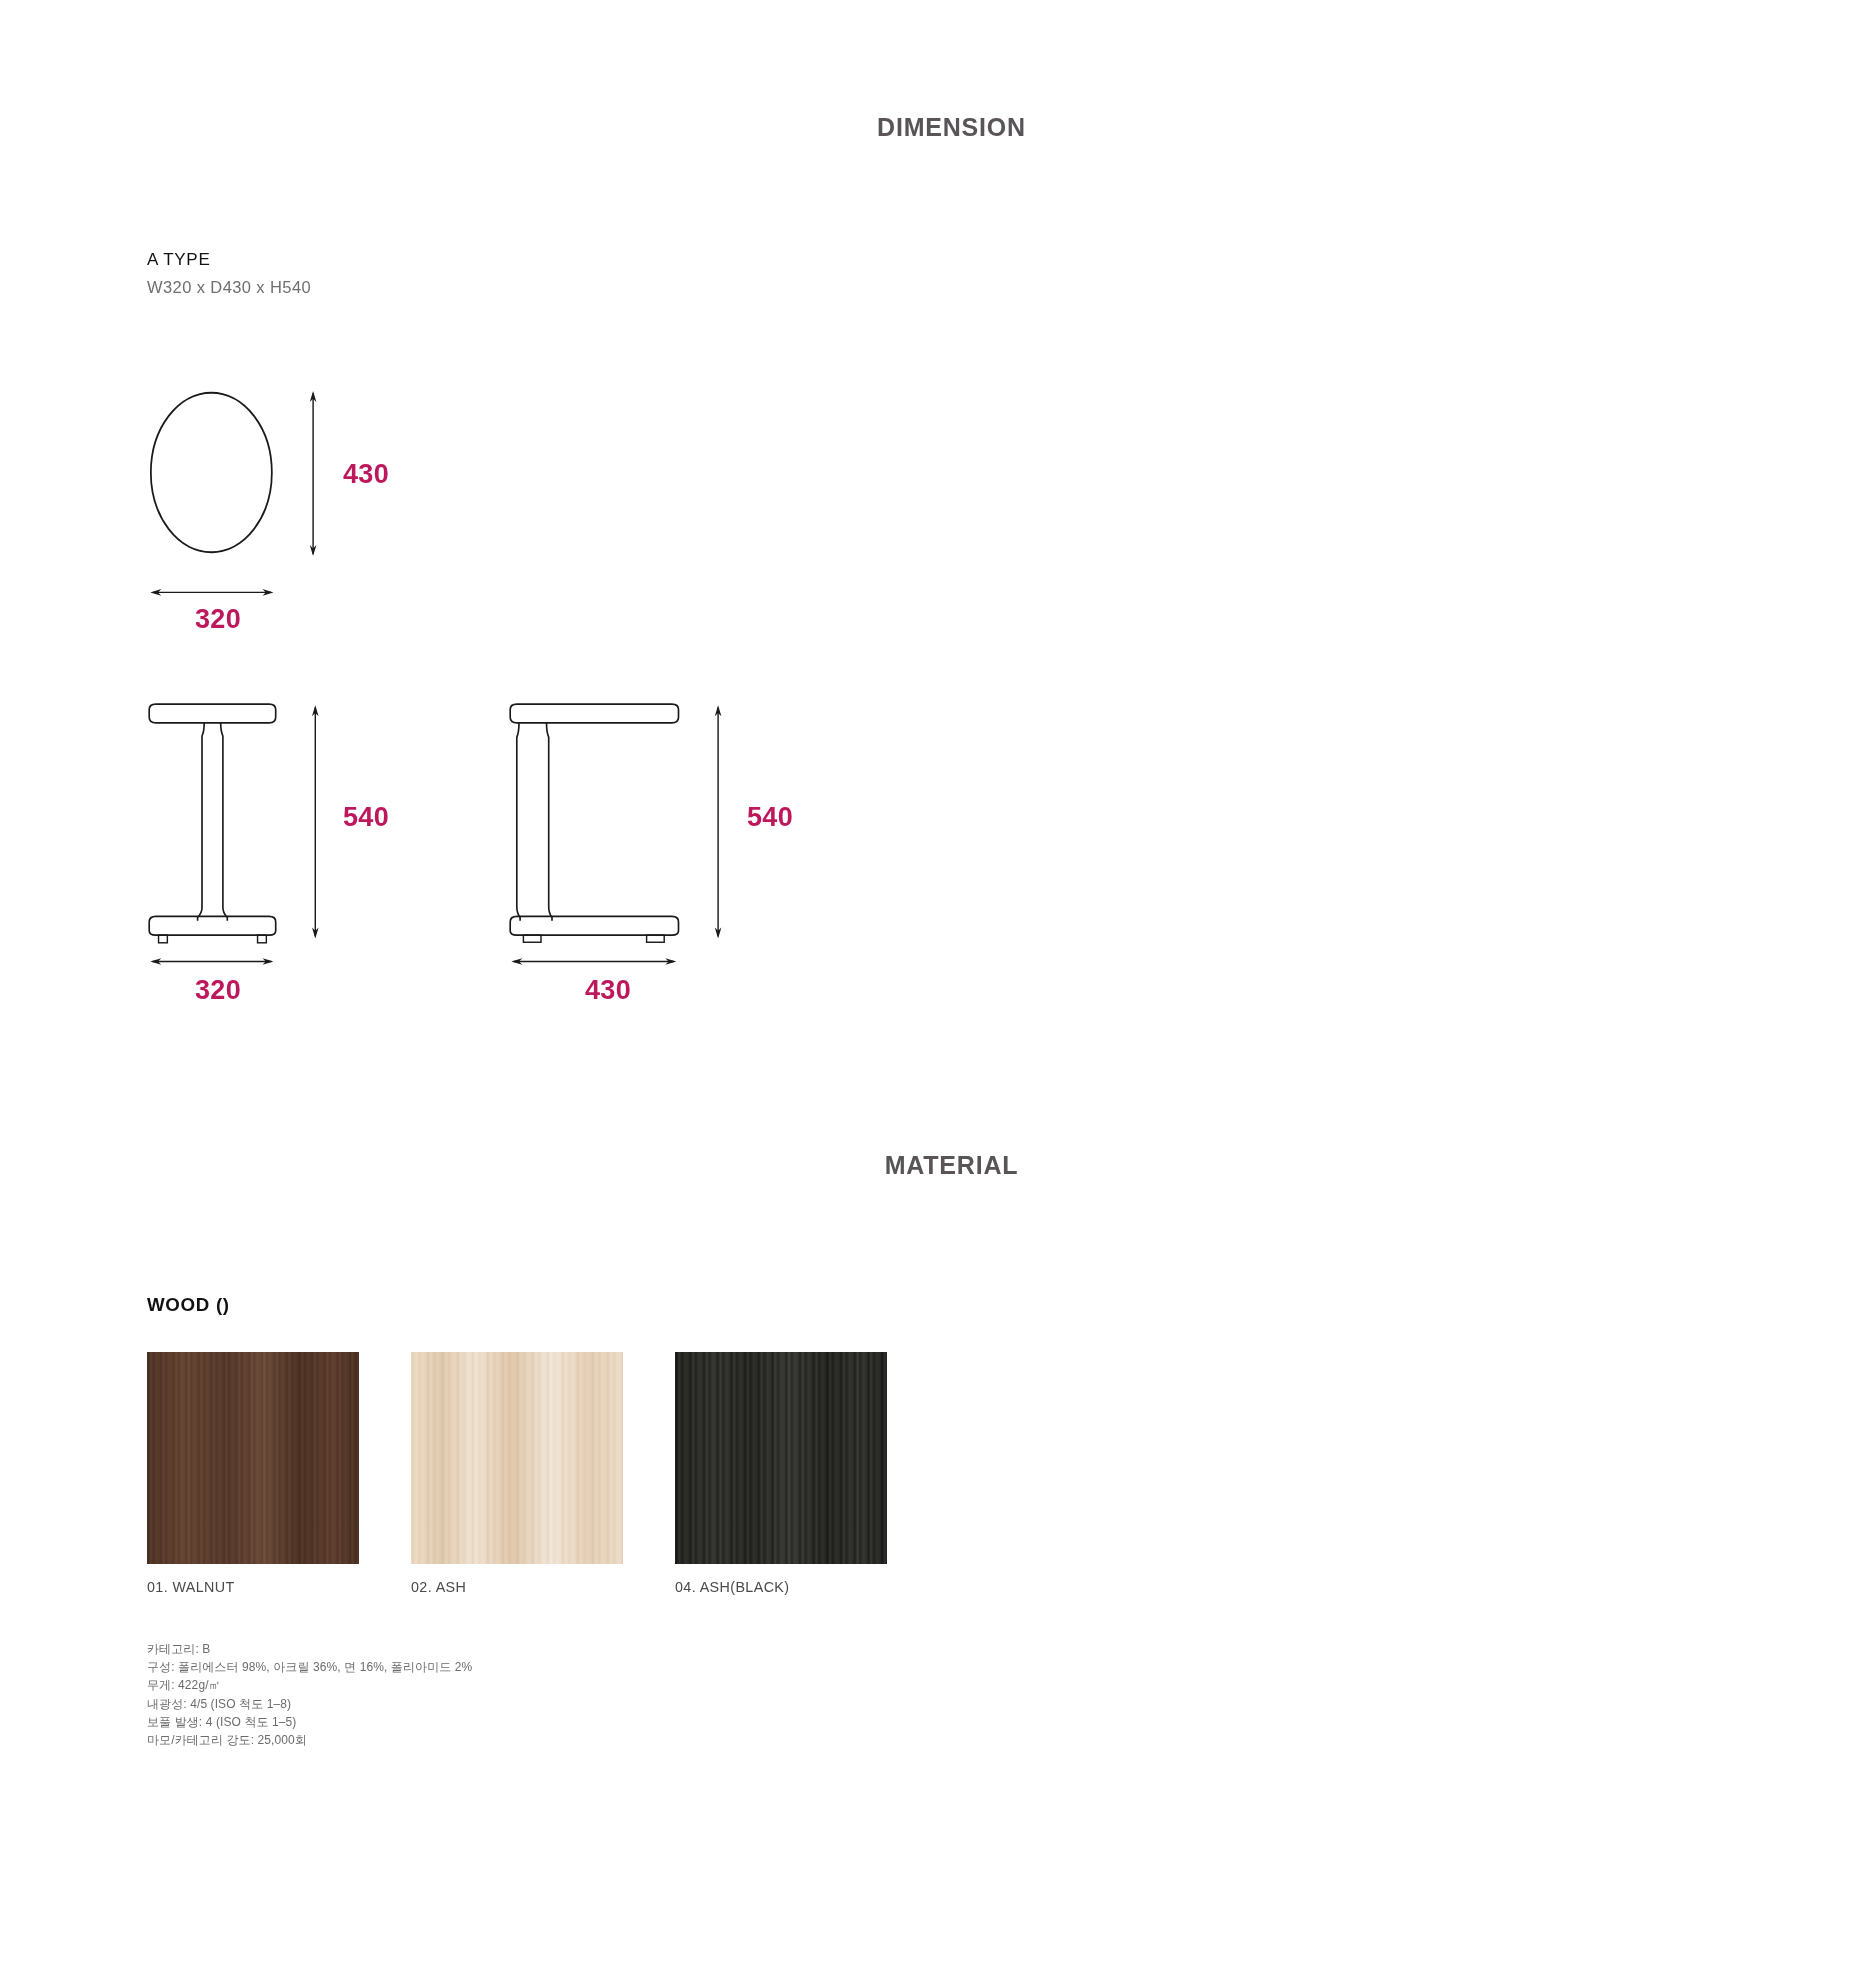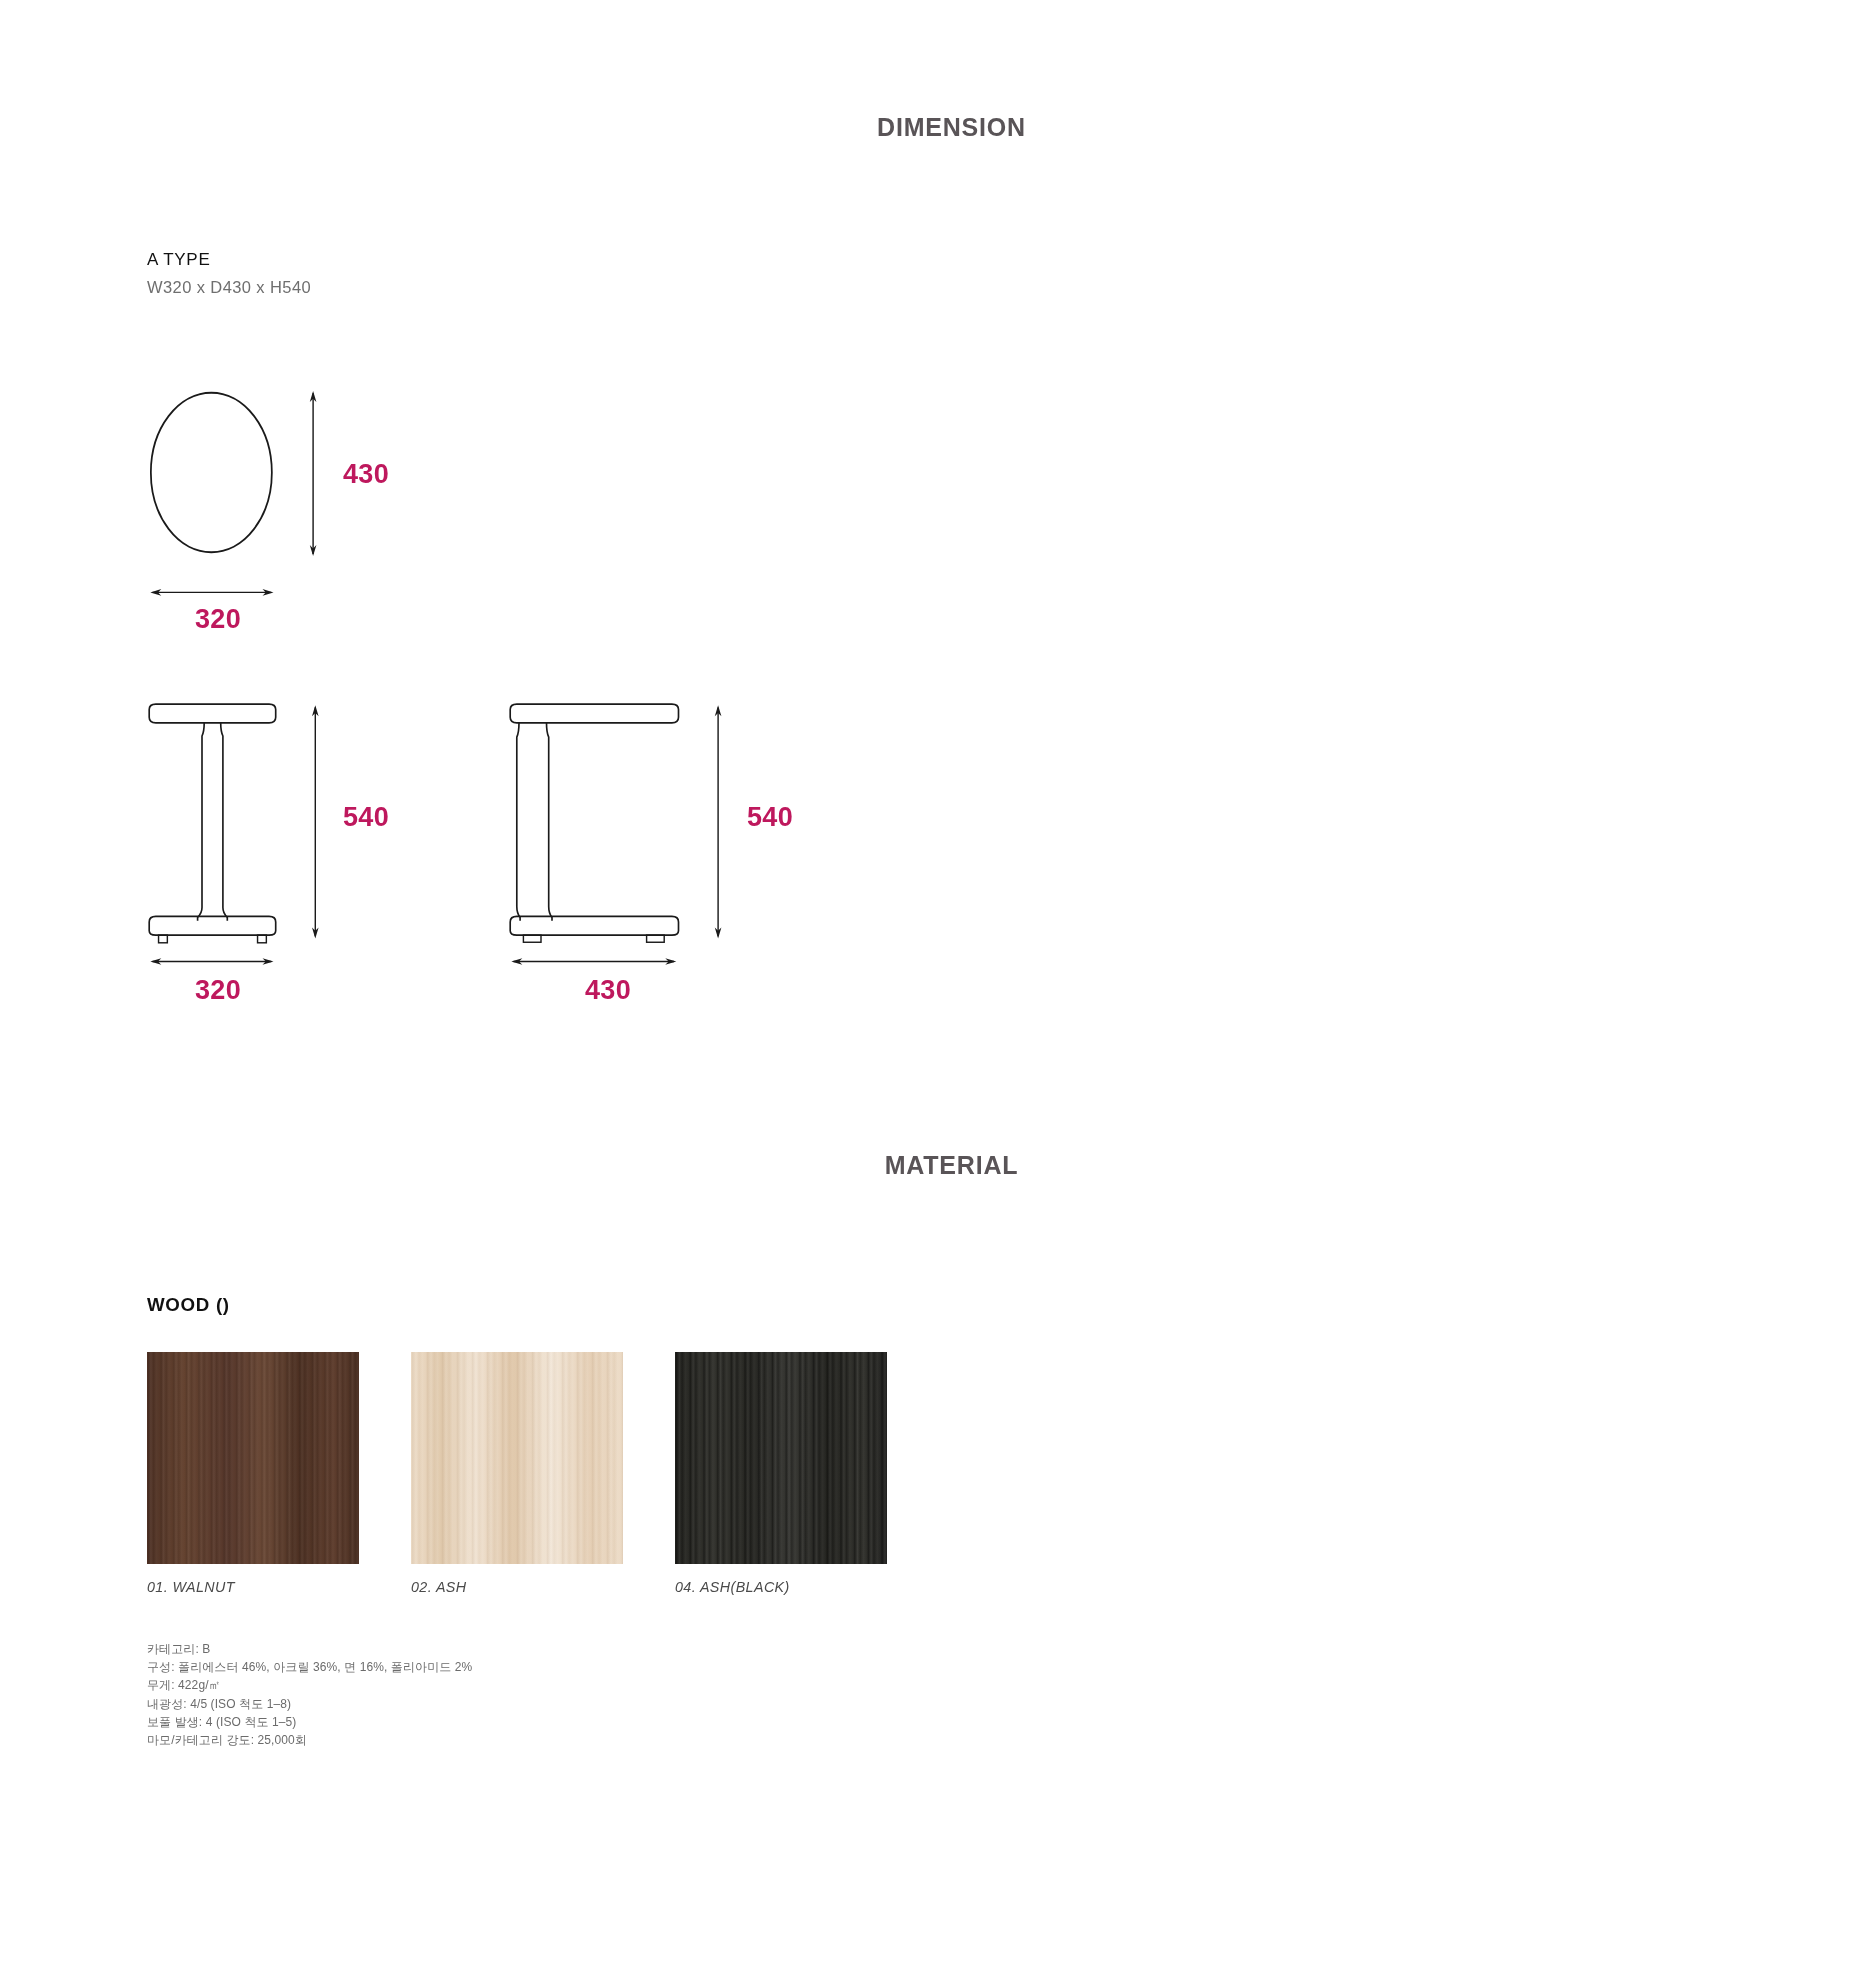--- a/index.html
+++ b/index.html
@@ -80,21 +80,21 @@
     font-weight: bold;
     letter-spacing: 0.7px;
     color: #111111;
     white-space: nowrap;
   }
   .swatch-row {
     position: absolute;
     display: flex;
     gap: 52px;
   }
-  .swatch-cell { width: 212px; font-style: italic; }
+  .swatch-cell { width: 212px; }
   .swatch-chip {
     width: 212px;
     height: 212px;
     position: relative;
     overflow: hidden;
   }
   .swatch-chip .grain {
     position: absolute;
     inset: 0;
   }
@@ -252,19 +252,19 @@
              linear-gradient(90deg, #23231f 0%, #31312c 18%, #262622 36%, #363632 54%, #242420 72%, #30302b 88%, #222220 100%);">
       </div>
     </div>
     <div class="swatch-label">04. ASH(BLACK)</div>
   </div>
 
 </div>
 
 <div class="spec-list" style="top:1640px; left:147px;">
   <div>카테고리: B</div>
-  <div>구성: 폴리에스터 46%, 아크릴 36%, 면 16%, 폴리아미드 2%</div>
+  <div>구성: 폴리에스터 98%, 아크릴 36%, 면 16%, 폴리아미드 2%</div>
   <div>무게: 422g/㎡</div>
   <div>내광성: 4/5 (ISO 척도 1–8)</div>
   <div>보풀 발생: 4 (ISO 척도 1–5)</div>
   <div>마모/카테고리 강도: 25,000회</div>
 </div>
 
 
 </body></html>

